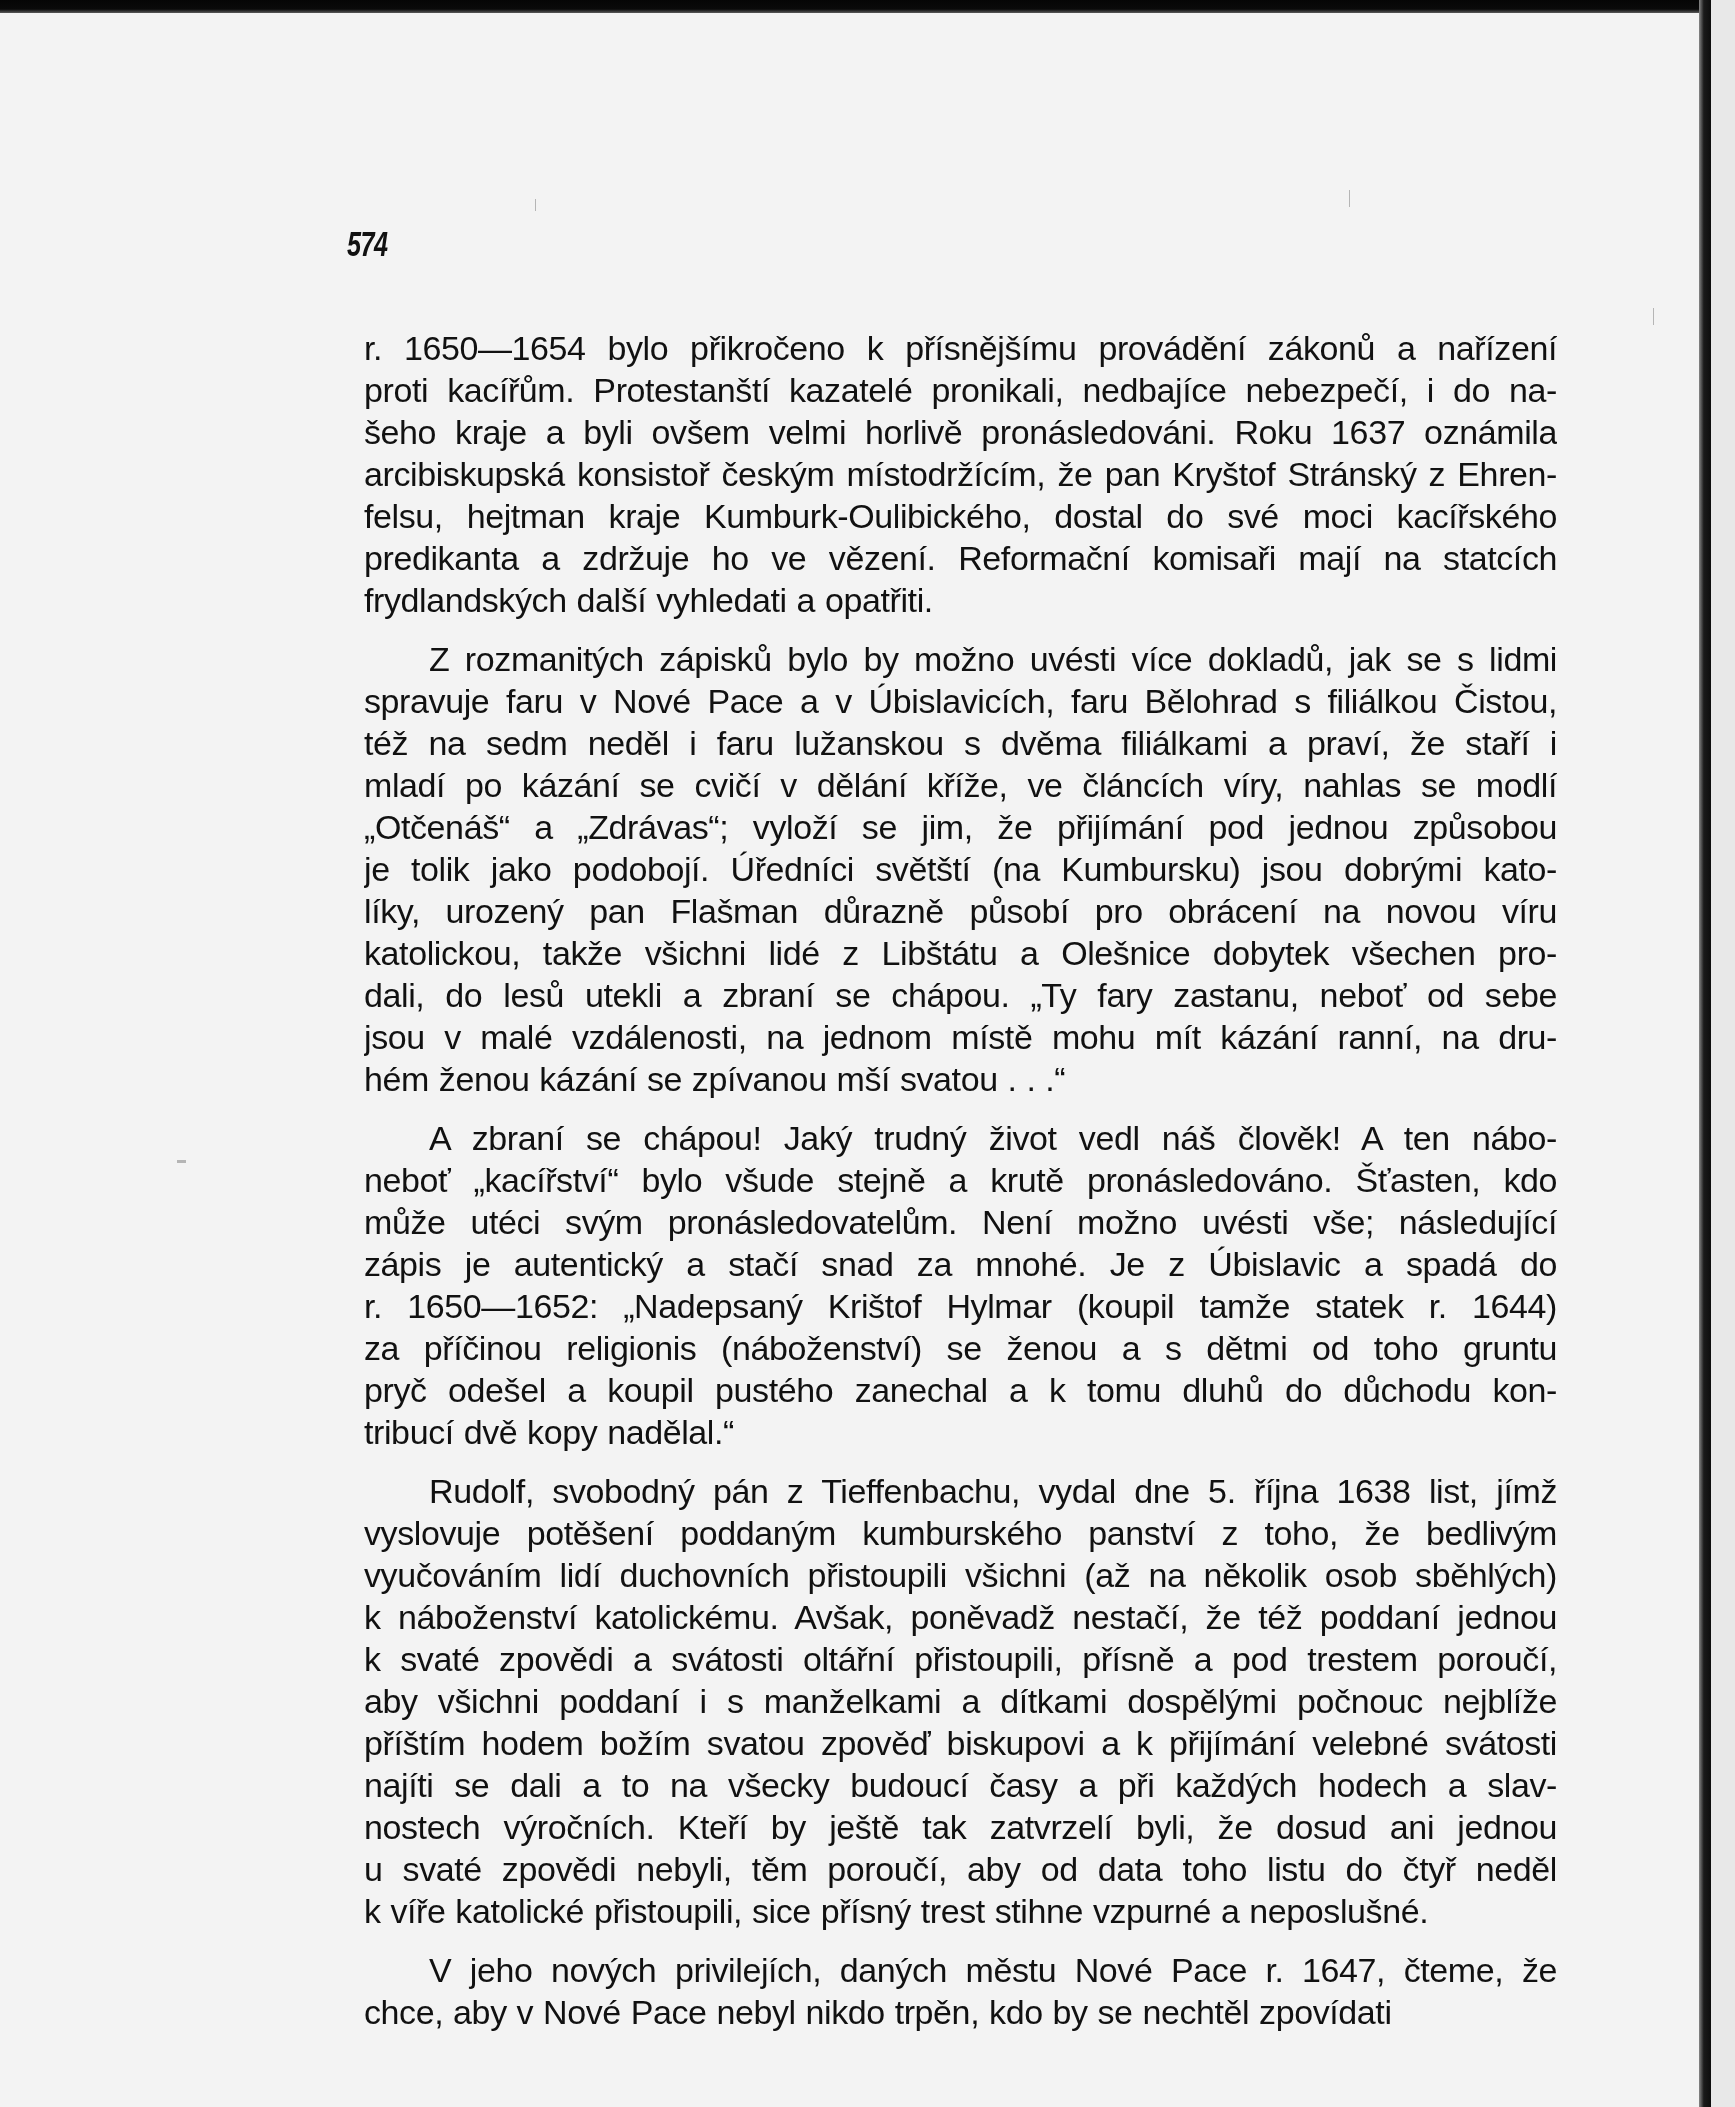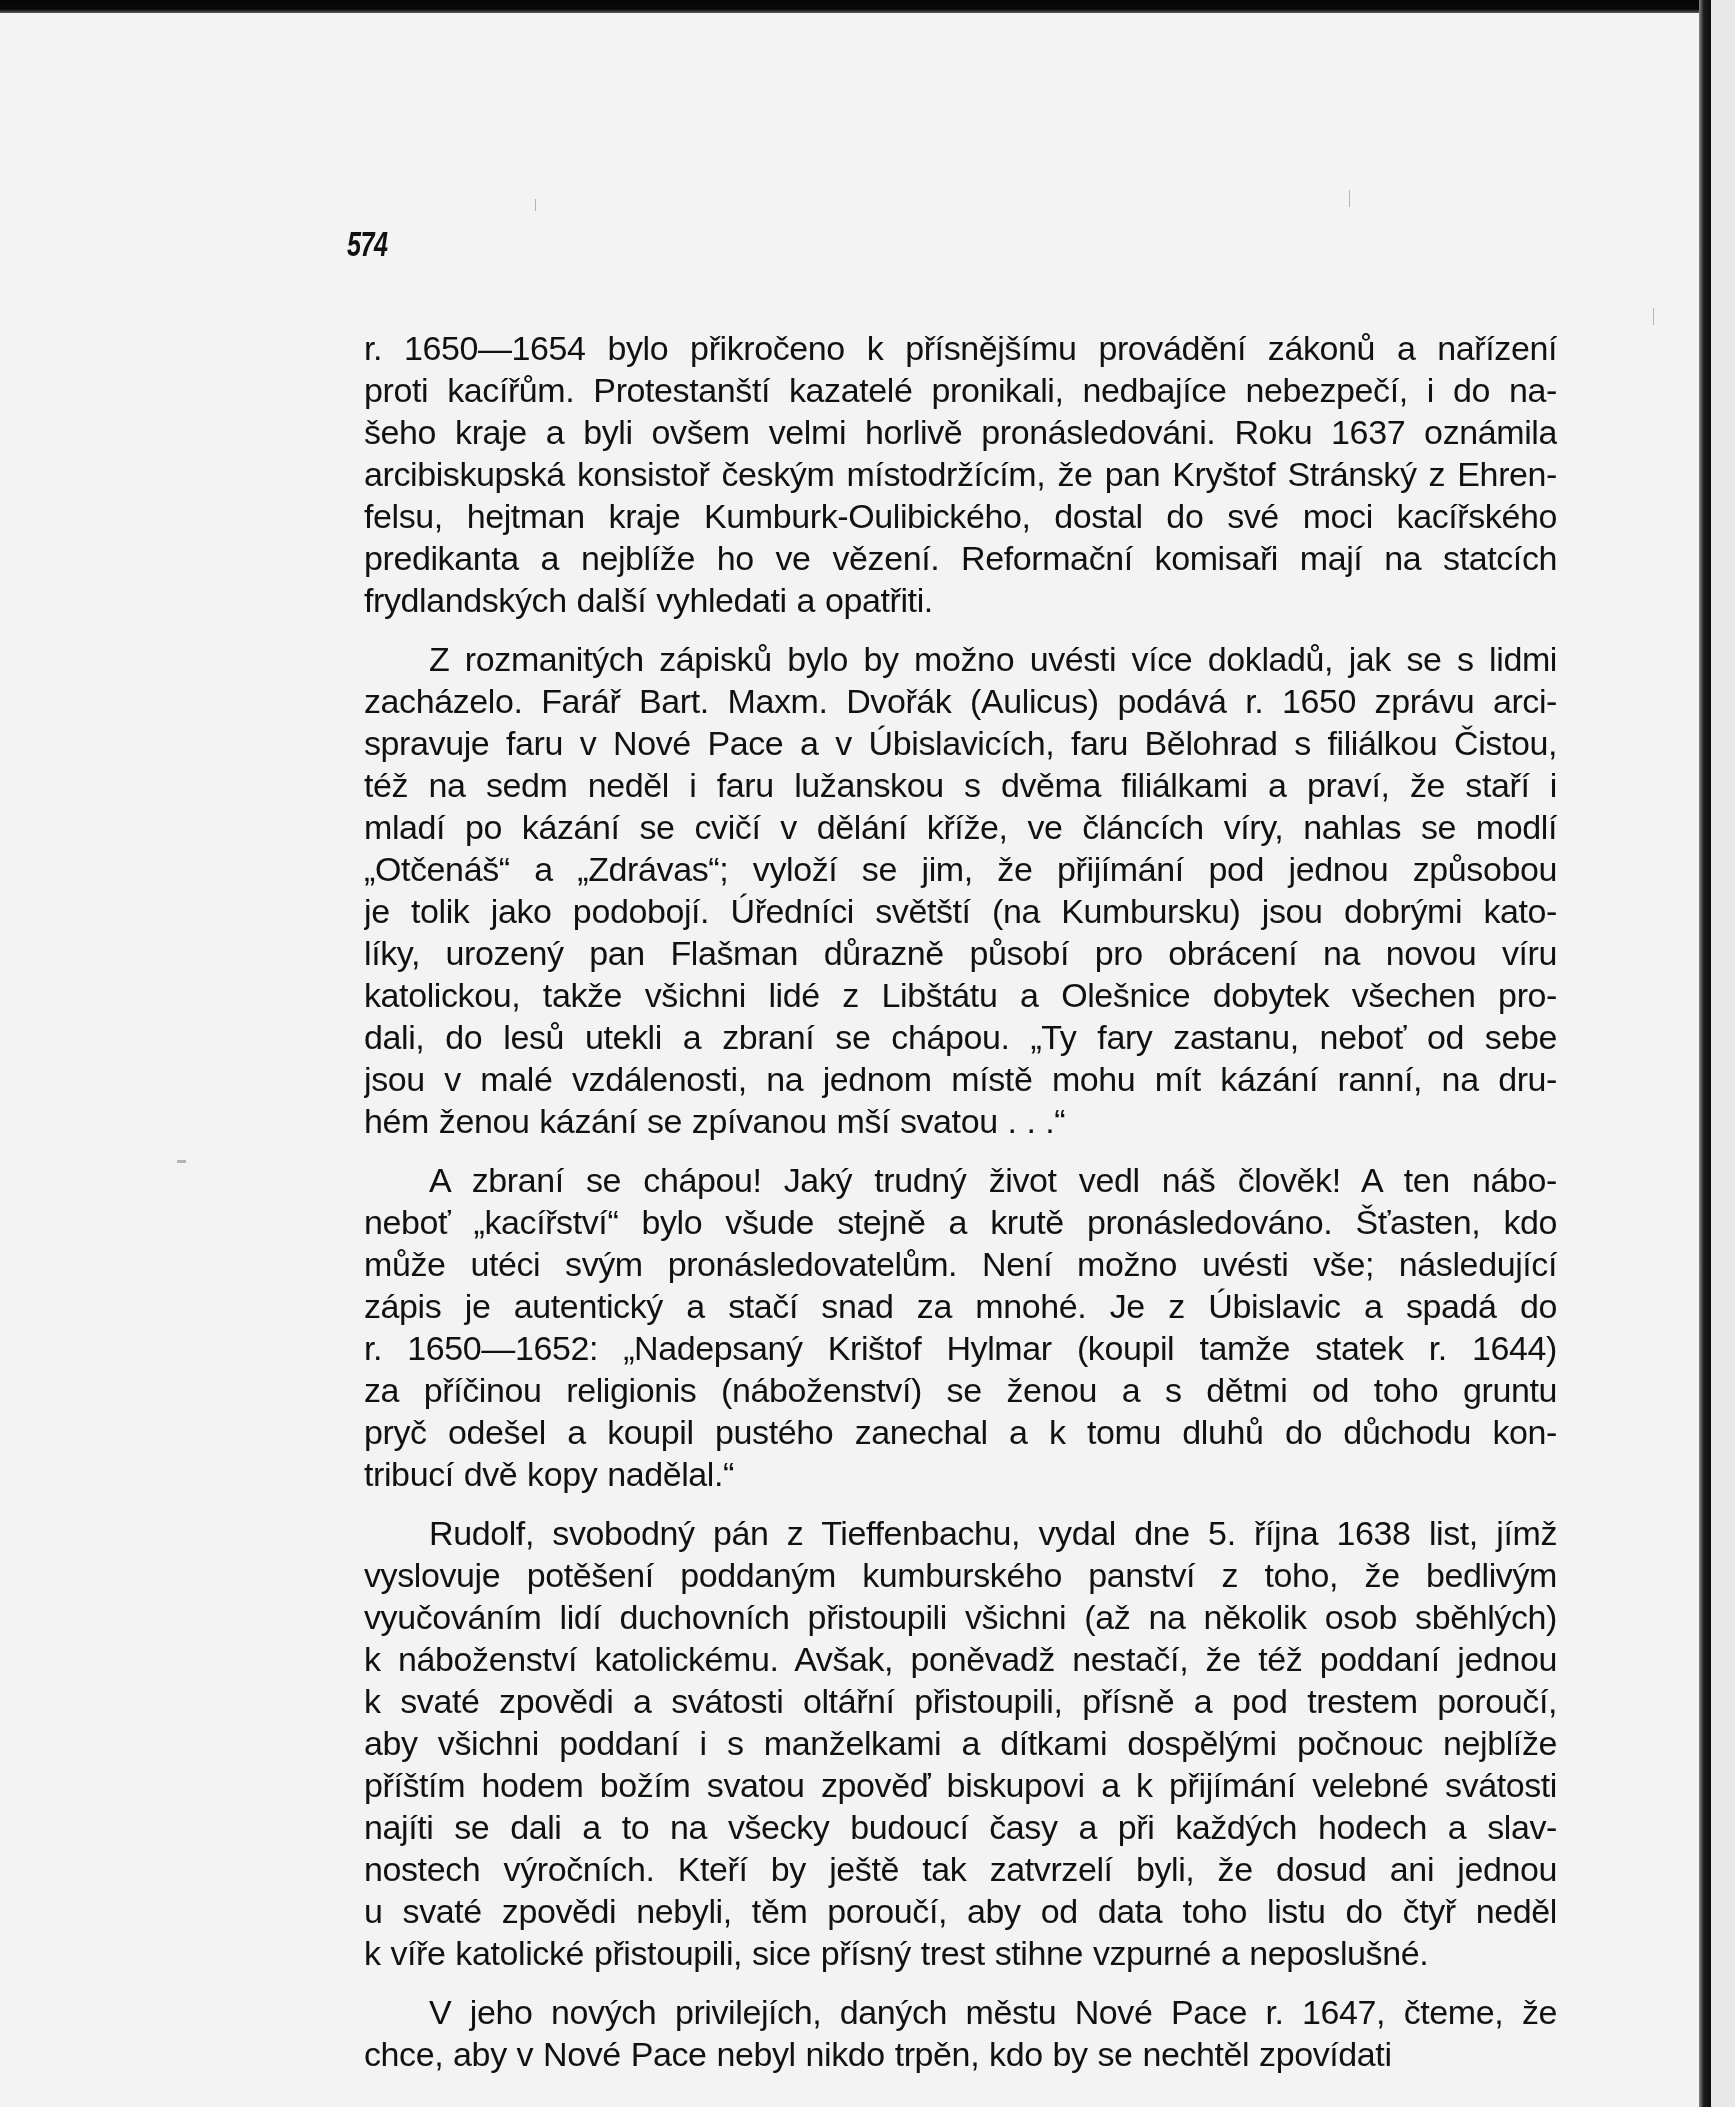--- a/index.html
+++ b/index.html
@@ -107,26 +107,25 @@
 <div class="page">
   <div class="page-number">574</div>
 
   <div class="text-block">
     <p class="para">
         <span class="line">r. 1650—1654 bylo přikročeno k přísnějšímu provádění zákonů a nařízení</span>
         <span class="line">proti kacířům. Protestanští kazatelé pronikali, nedbajíce nebezpečí, i do na-</span>
         <span class="line">šeho kraje a byli ovšem velmi horlivě pronásledováni. Roku 1637 oznámila</span>
         <span class="line">arcibiskupská konsistoř českým místodržícím, že pan Kryštof Stránský z Ehren-</span>
         <span class="line">felsu, hejtman kraje Kumburk-Oulibického, dostal do své moci kacířského</span>
-        <span class="line">predikanta a nejblíže ho ve vězení. Reformační komisaři mají na statcích</span>
+        <span class="line">predikanta a zdržuje ho ve vězení. Reformační komisaři mají na statcích</span>
         <span class="line last">frydlandských další vyhledati a opatřiti.</span>
       </p>
     <p class="para indent">
         <span class="line">Z rozmanitých zápisků bylo by možno uvésti více dokladů, jak se s lidmi</span>
-        <span class="line">zacházelo. Farář Bart. Maxm. Dvořák (Aulicus) podává r. 1650 zprávu arci-</span>
         <span class="line">spravuje faru v Nové Pace a v Úbislavicích, faru Bělohrad s filiálkou Čistou,</span>
         <span class="line">též na sedm neděl i faru lužanskou s dvěma filiálkami a praví, že staří i</span>
         <span class="line">mladí po kázání se cvičí v dělání kříže, ve článcích víry, nahlas se modlí</span>
         <span class="line">„Otčenáš“ a „Zdrávas“; vyloží se jim, že přijímání pod jednou způsobou</span>
         <span class="line">je tolik jako podobojí. Úředníci světští (na Kumbursku) jsou dobrými kato-</span>
         <span class="line">líky, urozený pan Flašman důrazně působí pro obrácení na novou víru</span>
         <span class="line">katolickou, takže všichni lidé z Libštátu a Olešnice dobytek všechen pro-</span>
         <span class="line">dali, do lesů utekli a zbraní se chápou. „Ty fary zastanu, neboť od sebe</span>
         <span class="line">jsou v malé vzdálenosti, na jednom místě mohu mít kázání ranní, na dru-</span>
         <span class="line last">hém ženou kázání se zpívanou mší svatou . . .“</span>

